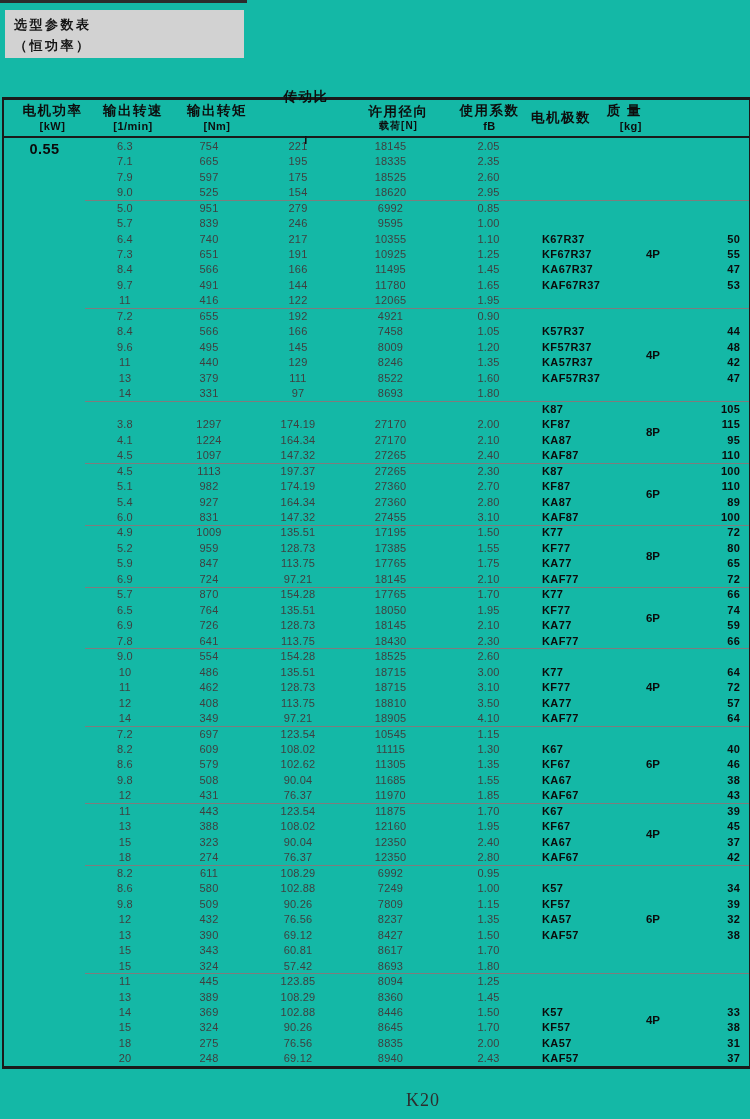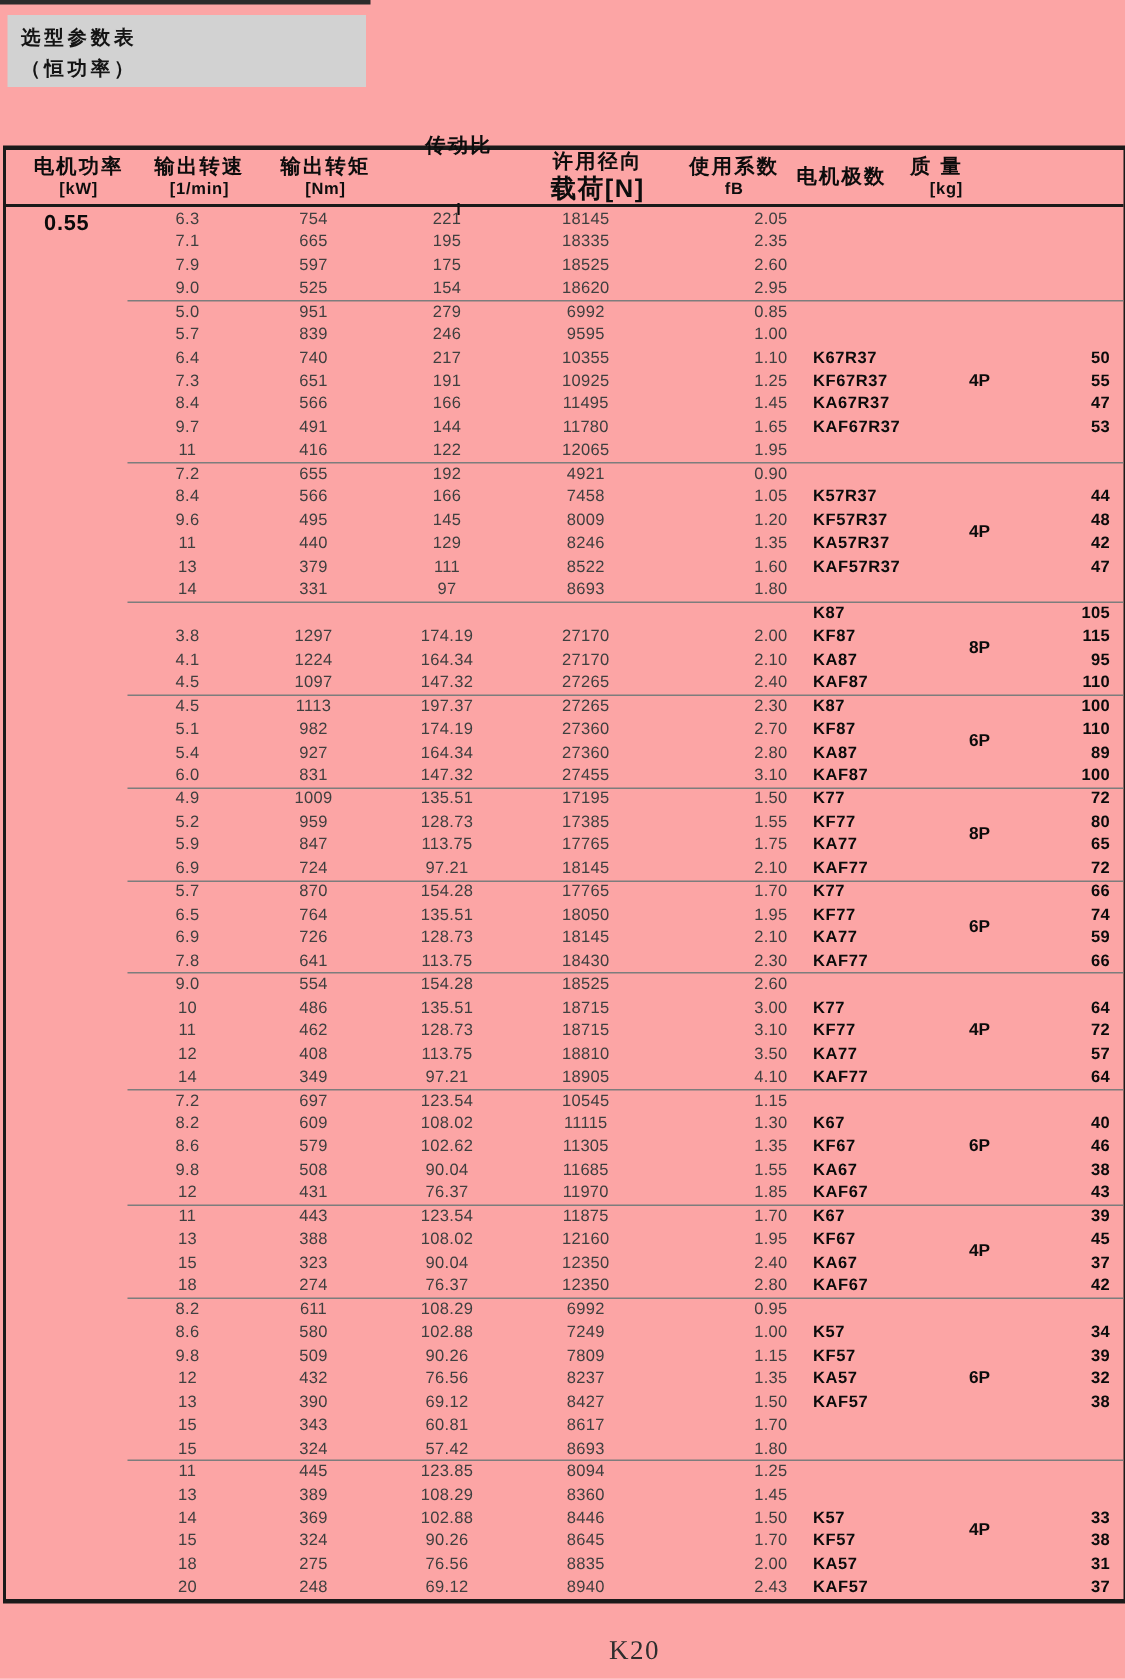--- a/index.html
+++ b/index.html
@@ -1,53 +1,53 @@
 <!DOCTYPE html>
 <html><head>
 <meta charset="utf-8">
 <style>
   html,body{margin:0;padding:0;}
   .page{
-    position:relative;width:750px;height:1119px;background:#fca5a5;
+    position:relative;width:750px;height:1119px;background:#14b8a6;
     font-family:"Liberation Sans",sans-serif;overflow:hidden;color:#1a1a1a;
   }
   .top-rule{position:absolute;left:0;top:0;width:247px;height:3px;background:#2b2b2b;}
   .title-box{
     position:absolute;left:5px;top:10px;width:239px;height:48px;background:#d2d2d2;
     box-sizing:border-box;padding:5px 0 0 9px;
   }
   .title-line{font-size:13px;font-weight:700;color:#141414;letter-spacing:2.5px;line-height:1.6;}
 
   .stable{
     position:absolute;left:2px;top:97px;width:749px;height:972px;
     box-sizing:border-box;border:2px solid #1a1a1a;border-top-width:3px;border-bottom-width:3px;
   }
   .thead{height:38px;border-bottom:2px solid #1a1a1a;display:flex;box-sizing:border-box;}
   .th{display:flex;flex-direction:column;justify-content:center;align-items:center;box-sizing:border-box;padding-left:16px;}
   .th-zh{font-size:13.5px;font-weight:700;color:#0d0d0d;letter-spacing:1.5px;line-height:1.2;white-space:nowrap;}
   .th-unit{font-size:11px;font-weight:700;color:#0d0d0d;letter-spacing:0.5px;line-height:1.2;}
-  .th-unit--zh{font-size:17px;letter-spacing:1px;}
+  .th-unit--zh{font-size:10px;letter-spacing:1px;}
   .th--mass{align-items:flex-end;padding-right:7px;}
 
   .w-power{width:81px;} .w-speed{width:80px;} .w-torque{width:88px;} .w-ratio{width:90px;gap:28px;}
   .w-load{width:95px;} .w-fs{width:87px;} .w-model{width:100px;} .w-poles{width:56px;} .w-mass{width:68px;}
 
   .tbody{position:relative;height:929px;}
   .power{
     position:absolute;left:0;top:3px;width:81px;text-align:center;
     font-weight:700;font-size:14.5px;color:#0b0b0b;letter-spacing:0.5px;
   }
   .group{position:relative;}
   .group + .group::before{
     content:"";position:absolute;left:81px;right:0;top:0;height:1px;background:#7d7d7d;
   }
   .row{display:flex;height:15.48px;align-items:center;}
   .cell{font-size:11px;color:#3f3f3f;text-align:center;box-sizing:border-box;letter-spacing:0.2px;white-space:nowrap;}
   .c-power{width:81px;} .c-speed{width:80px;} .c-torque{width:88px;} .c-ratio{width:90px;}
-  .c-load{width:95px;} .c-fs{width:87px;text-align:right;padding-left:14px;}
+  .c-load{width:95px;} .c-fs{width:87px;text-align:center;padding-left:14px;}
   .c-model{width:100px;text-align:left;padding-left:17px;font-weight:700;color:#0b0b0b;letter-spacing:0.4px;}
   .c-poles{width:56px;} .c-mass{width:68px;text-align:right;padding-right:9px;font-weight:700;color:#0b0b0b;}
   .poles-label{
     position:absolute;left:621px;width:56px;top:50%;transform:translateY(-50%);
     text-align:center;font-weight:700;font-size:11.5px;color:#0b0b0b;
   }
   .footer{
     position:absolute;left:0;top:1090px;width:750px;text-align:center;
     font-family:"Liberation Serif",serif;font-size:18px;color:#2e2e2e;letter-spacing:1px;margin-left:48px;
   }

